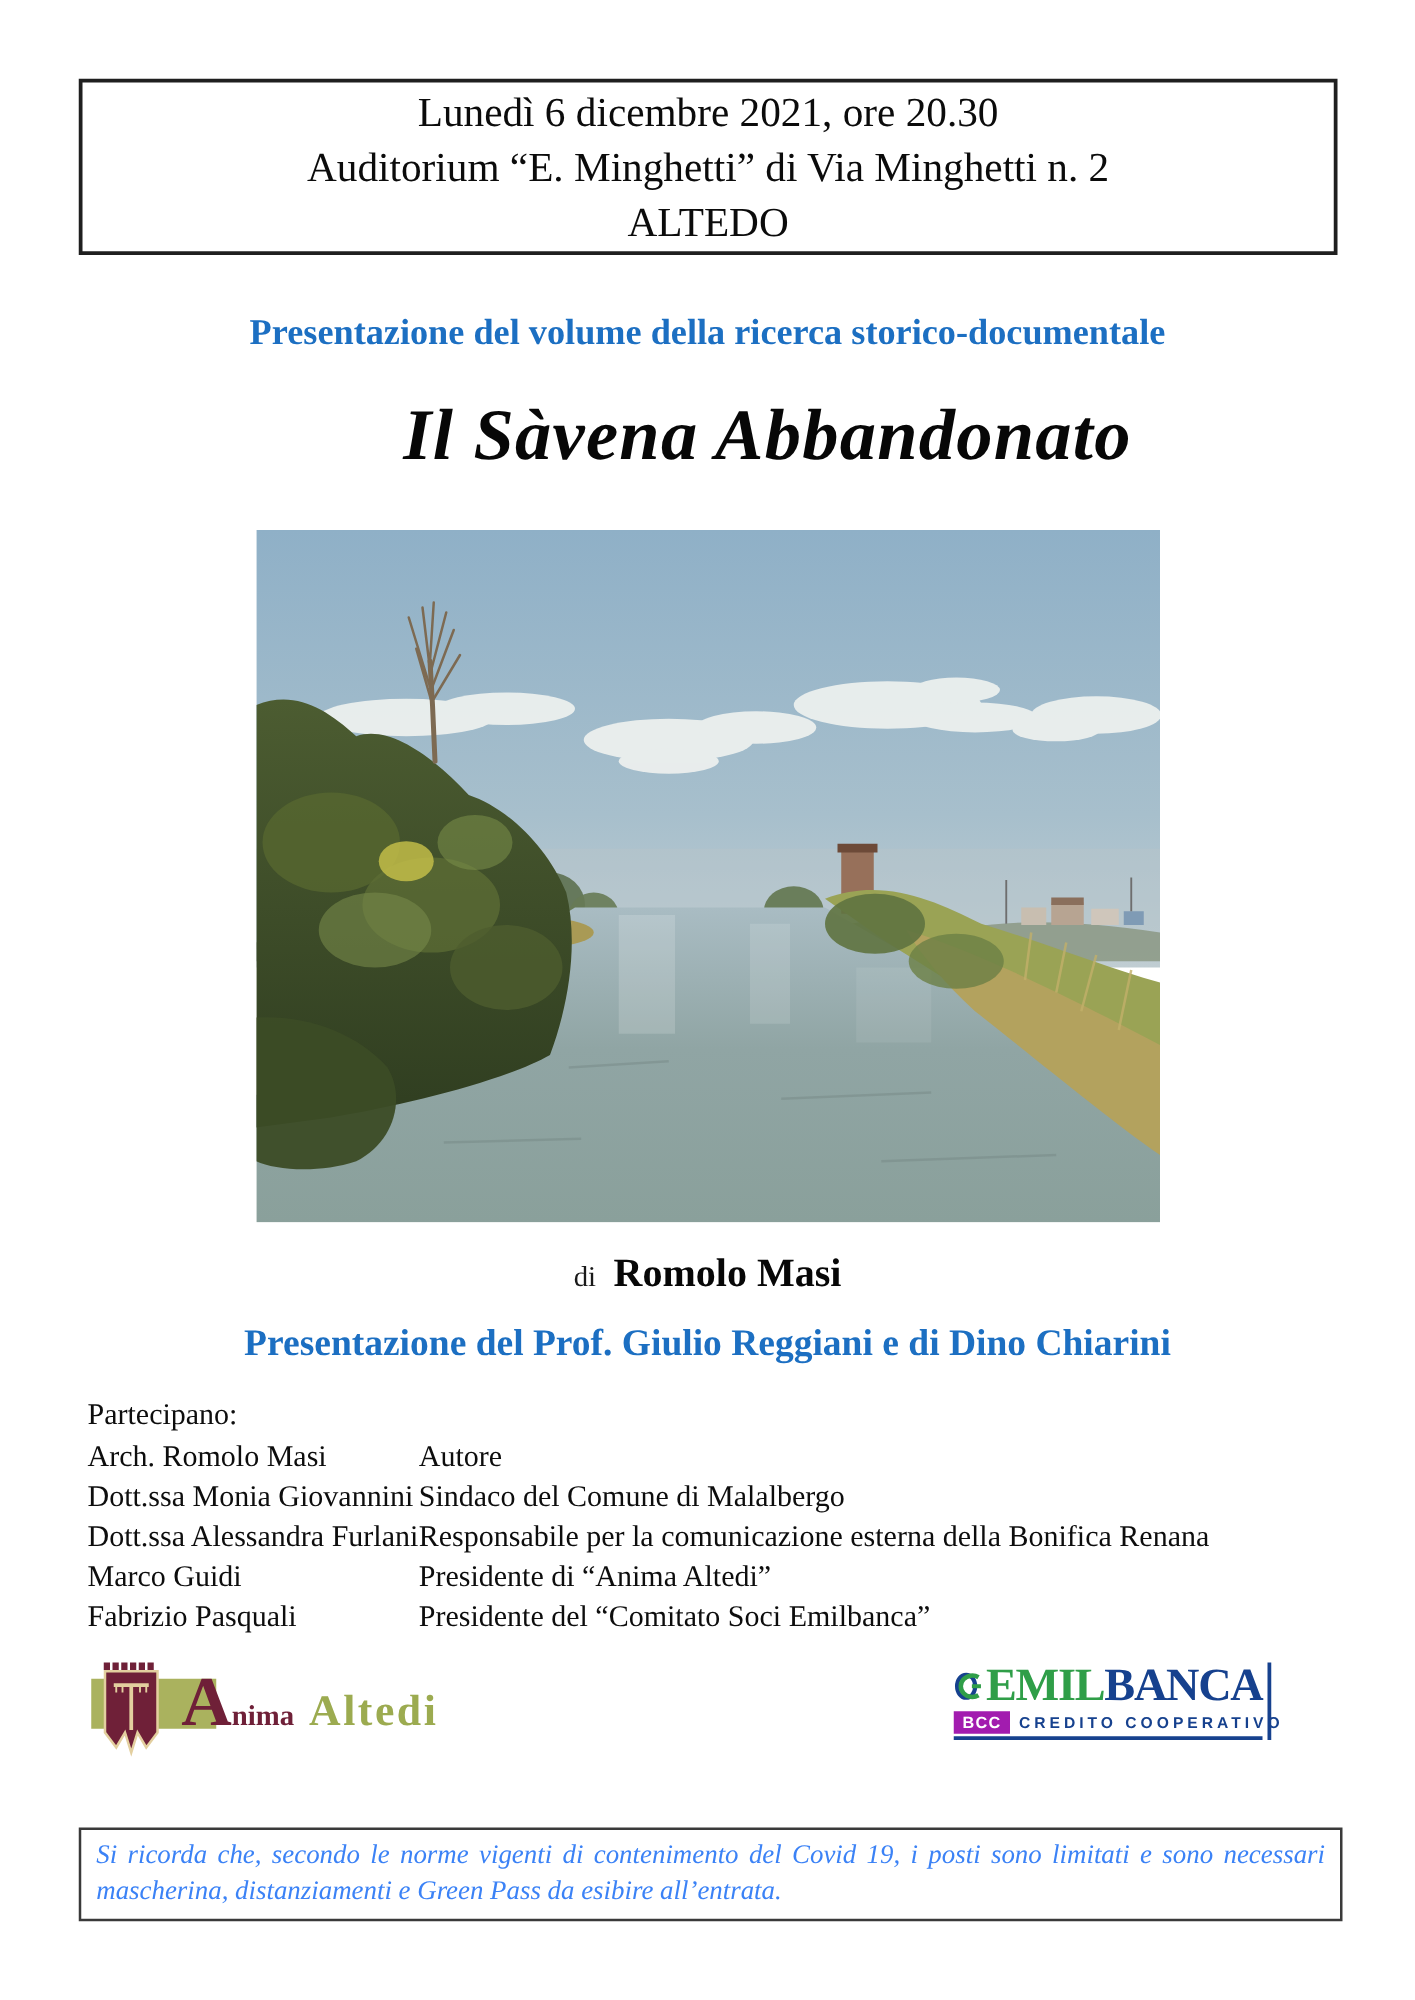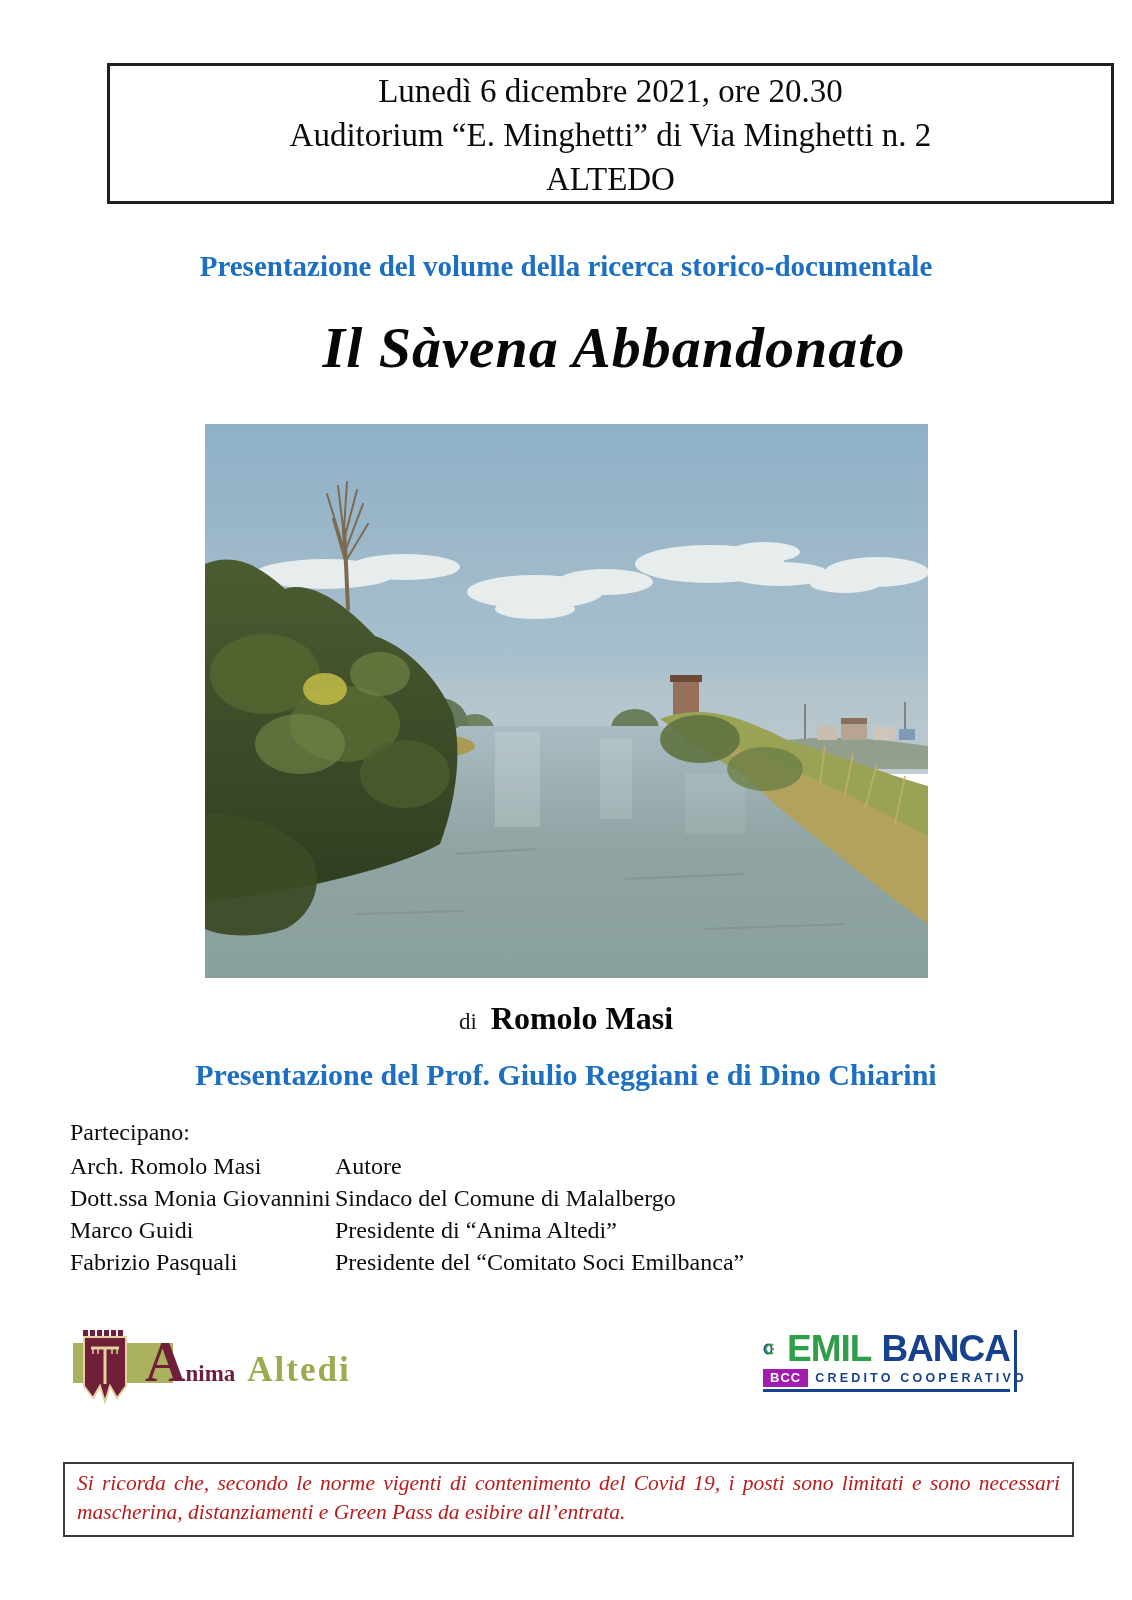--- a/index.html
+++ b/index.html
@@ -4,21 +4,21 @@
 <style>
   html,body{margin:0;padding:0;background:#ffffff;}
   .page{
     position:relative;width:1132px;height:1600px;background:#ffffff;
     font-family:"Liberation Serif",serif;color:#111;overflow:hidden;
   }
   
   .event-box{
     position:absolute;left:63px;top:63px;width:1001px;height:132px;
     border:3px solid #1f1f1f;text-align:center;
-    font-size:33px;line-height:44px;padding-top:3px;color:#0b0b0b;margin-left:44px;
+    font-size:33px;line-height:44px;padding-top:3px;color:#0b0b0b;
   }
   
   .blue-heading{
     position:absolute;left:0;width:1132px;text-align:center;
     color:#1c6fc2;font-weight:bold;
   }
   .subtitle1{top:250px;font-size:29px;}
   .subtitle2{top:1058px;font-size:30px;}
   
   .book-title{
@@ -52,38 +52,38 @@
   .anima-logo{position:absolute;left:73px;top:1328px;width:320px;height:80px;}
   .anima-band{position:absolute;left:0;top:15px;width:100px;height:40px;background:#aab25e;}
   .anima-flag{position:absolute;left:8px;top:0;}
   .anima-text{position:absolute;left:72px;top:2px;white-space:nowrap;}
   .anima-a{font-size:56px;font-weight:bold;color:#6f2038;font-family:"Liberation Serif",serif;}
   .anima-nima{font-size:23px;font-weight:bold;color:#6f2038;}
   .anima-altedi{font-size:35px;font-weight:bold;color:#9cab50;margin-left:12px;letter-spacing:2px;}
   .emil-logo{position:absolute;left:763px;top:1330px;width:247px;border-right:3px solid #16418e;padding-right:4px;}
   .emil-row1{display:flex;align-items:center;white-space:nowrap;}
   .emil-icon{margin-right:2px;}
-  .emil-word{font-family:Liberation Sans, sans-serif;font-weight:bold;font-size:37px;letter-spacing:-1px;line-height:38px;margin-left:10px;}
+  .emil-word{font-family:Liberation Serif, serif;font-weight:bold;font-size:37px;letter-spacing:-1px;line-height:38px;}
   .emil-green{color:#2f9e48;}
   .emil-blue{color:#16418e;}
   .emil-row2{display:flex;align-items:center;border-bottom:3px solid #16418e;padding-bottom:2px;margin-top:1px;}
   .bcc-badge{
     background:#a21caf;color:#ffffff;font-family:"Liberation Sans",sans-serif;
     font-weight:bold;font-size:13px;padding:1px 7px 2px;letter-spacing:1px;
   }
   .emil-tagline{
     color:#16418e;font-family:"Liberation Sans",sans-serif;font-weight:bold;
     font-size:12.5px;letter-spacing:3.2px;margin-left:7px;white-space:nowrap;
   }
   
   .covid-box{
     position:absolute;left:63px;top:1462px;width:983px;
     border:2px solid #3a3a3a;padding:5px 12px 8px;
     font-style:italic;font-size:21.5px;line-height:29px;text-align:justify;
-    color:#b91c1c;
+    color:#3b82f6;
   }
 </style>
 </head>
 <body>
 
 <div class="page">
 
   <div class="event-box">
     <div>Lunedì 6 dicembre 2021, ore 20.30</div>
     <div>Auditorium “E. Minghetti” di Via Minghetti n. 2</div>
@@ -209,20 +209,24 @@
     <div>
         <div class="participant-row">
           <div class="participant-name">Arch. Romolo Masi</div>
           <div class="participant-role">Autore</div>
         </div>
         <div class="participant-row">
           <div class="participant-name">Dott.ssa Monia Giovannini</div>
           <div class="participant-role">Sindaco del Comune di Malalbergo</div>
         </div>
         <div class="participant-row">
+          <div class="participant-name">Dott.ssa Alessandra Furlani</div>
+          <div class="participant-role">Responsabile per la comunicazione esterna della Bonifica Renana</div>
+        </div>
+        <div class="participant-row">
           <div class="participant-name">Marco Guidi</div>
           <div class="participant-role">Presidente di “Anima Altedi”</div>
         </div>
         <div class="participant-row">
           <div class="participant-name">Fabrizio Pasquali</div>
           <div class="participant-role">Presidente del “Comitato Soci Emilbanca”</div>
         </div>
       </div>
   </div>
 

